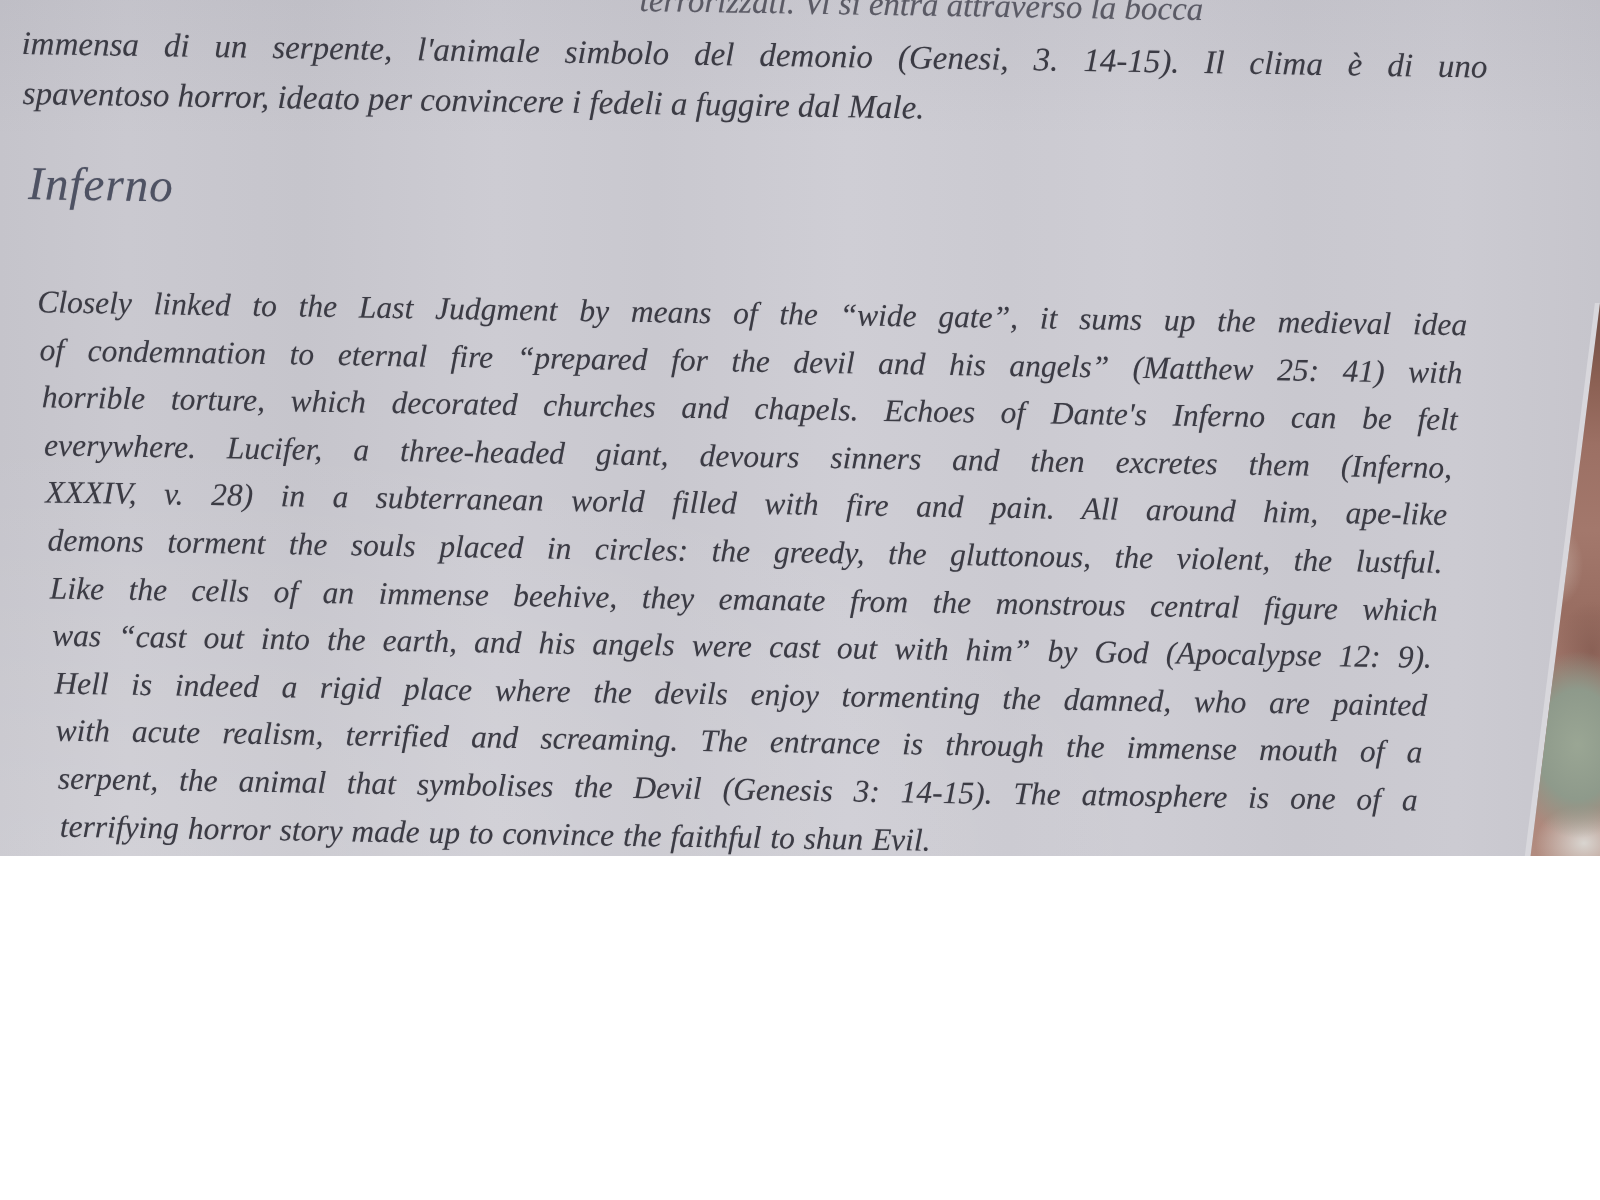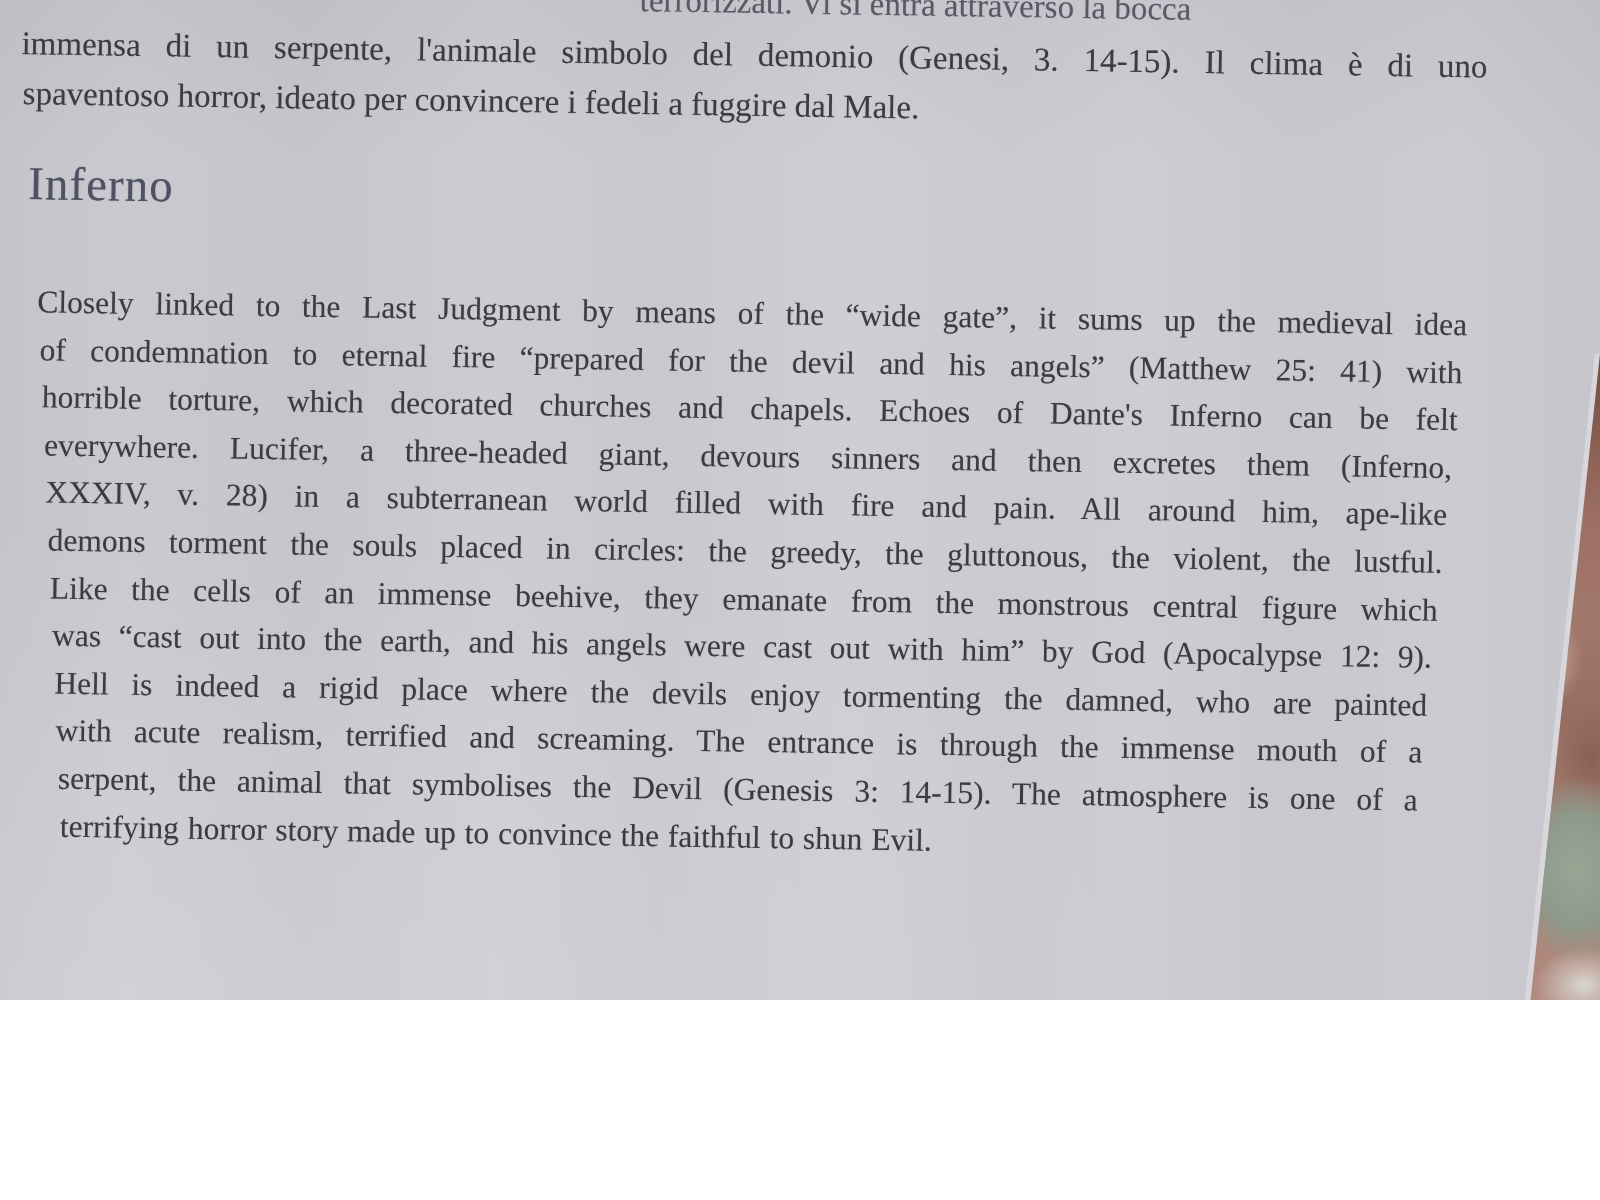--- a/index.html
+++ b/index.html
@@ -1,27 +1,28 @@
 <!DOCTYPE html>
 <html><head>
 <meta charset="utf-8">
 <style>
   html,body { margin:0; padding:0; }
   .photo {
     position:relative;
-    width:1600px; height:1000px;
+    width:1600px; height:856px;
     overflow:hidden;
     font-family:"Liberation Serif","DejaVu Serif",serif;
     color:#3b3b44;
     background:
       linear-gradient(180deg, rgba(95,95,110,0.06) 0%, rgba(0,0,0,0) 16%),
       radial-gradient(120% 90% at 8% 100%, rgba(255,255,255,0.15), rgba(255,255,255,0) 55%),
       linear-gradient(90deg,
         #c5c4cb 0%, #cac9d0 8%, #c6c5cc 19%, #cdccd3 31%, #c9c8cf 41%,
         #cfced5 53%, #cbcad1 63%, #cecdd4 71%, #c9c8cf 81%, #cccbd2 91%, #c6c5cc 100%);
+    font-style: italic;
   }
   .photo * { text-shadow: 0 0 1px rgba(58,58,68,0.35); }
 
   
   .it-frag {
     position:absolute; left:640px; top:-22px; width:980px;
     font-size:33px; line-height:44px; white-space:nowrap;
     transform:rotate(0.92deg); transform-origin:0 0;
     color:#4c4c57; opacity:0.88;
   }

